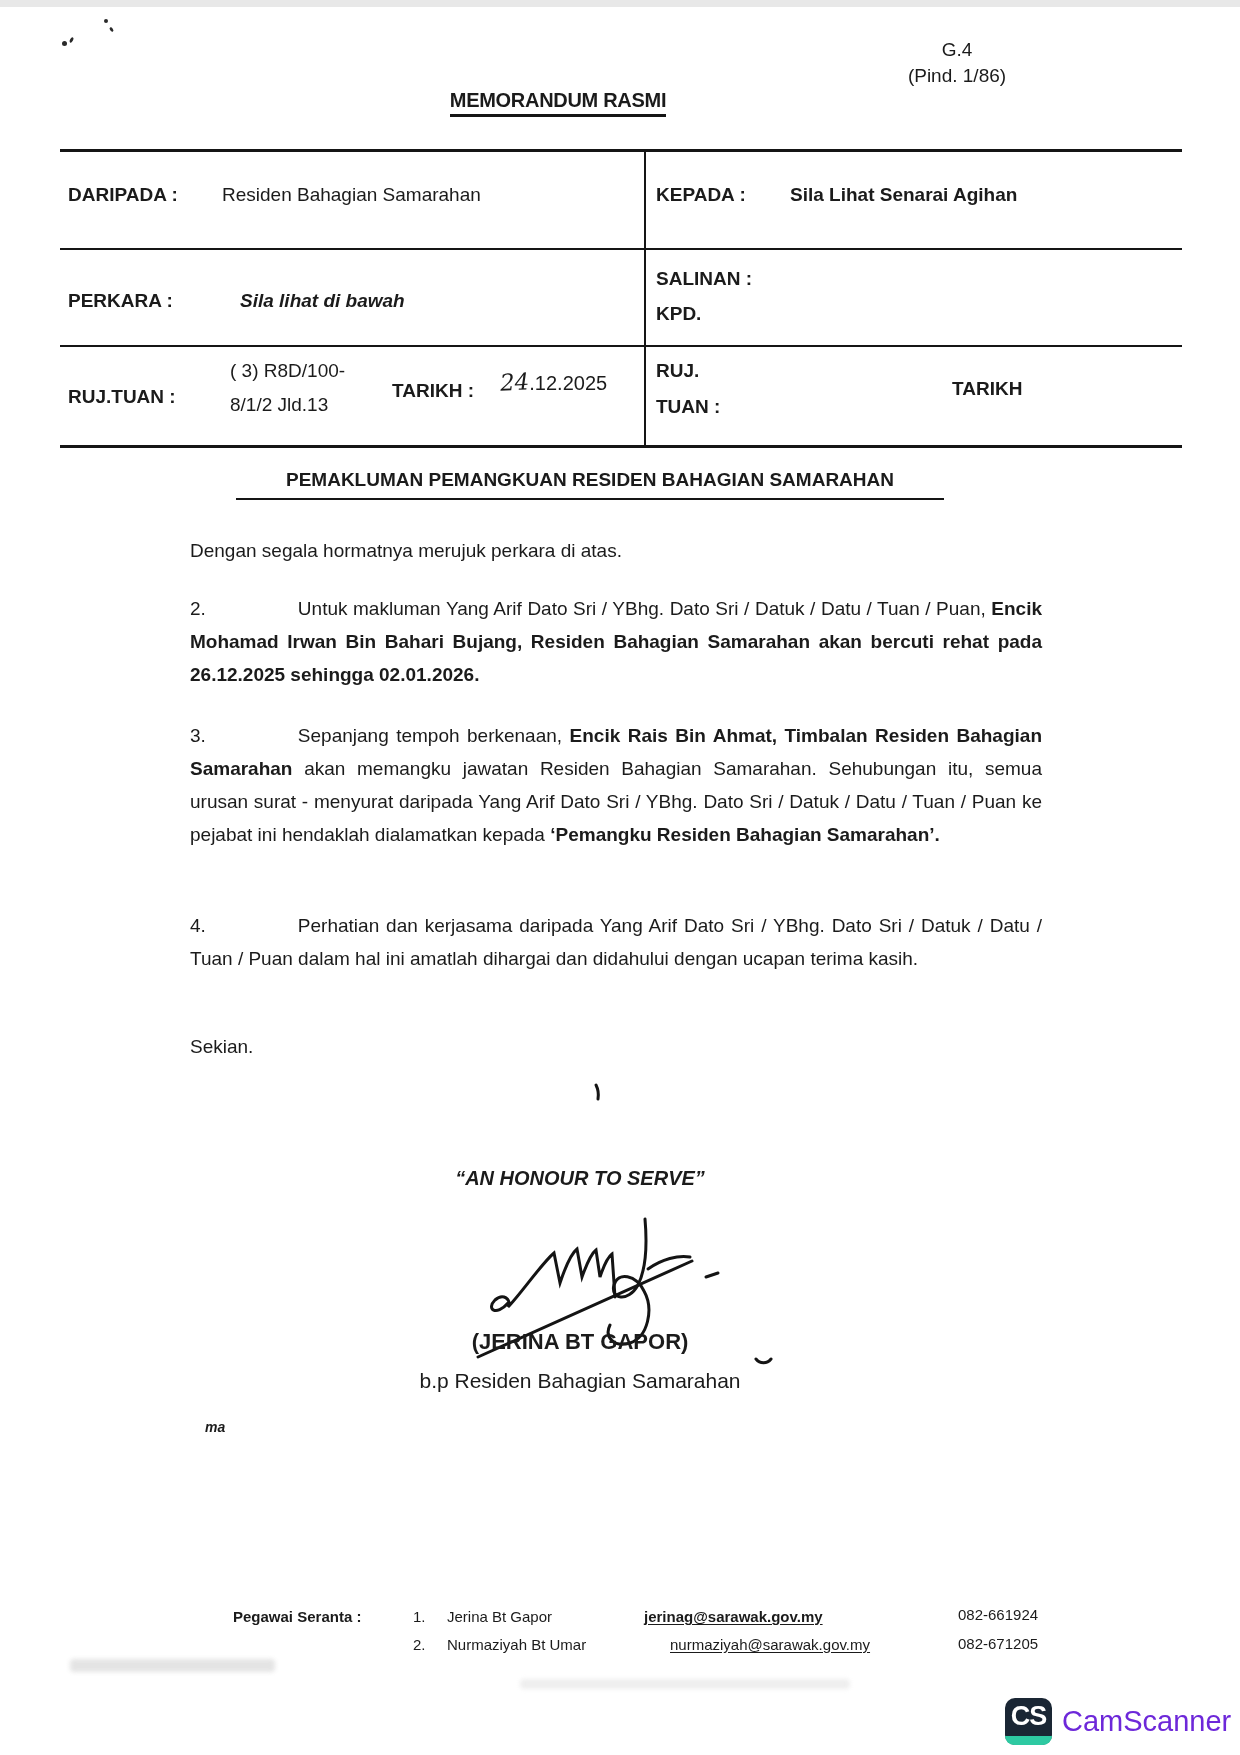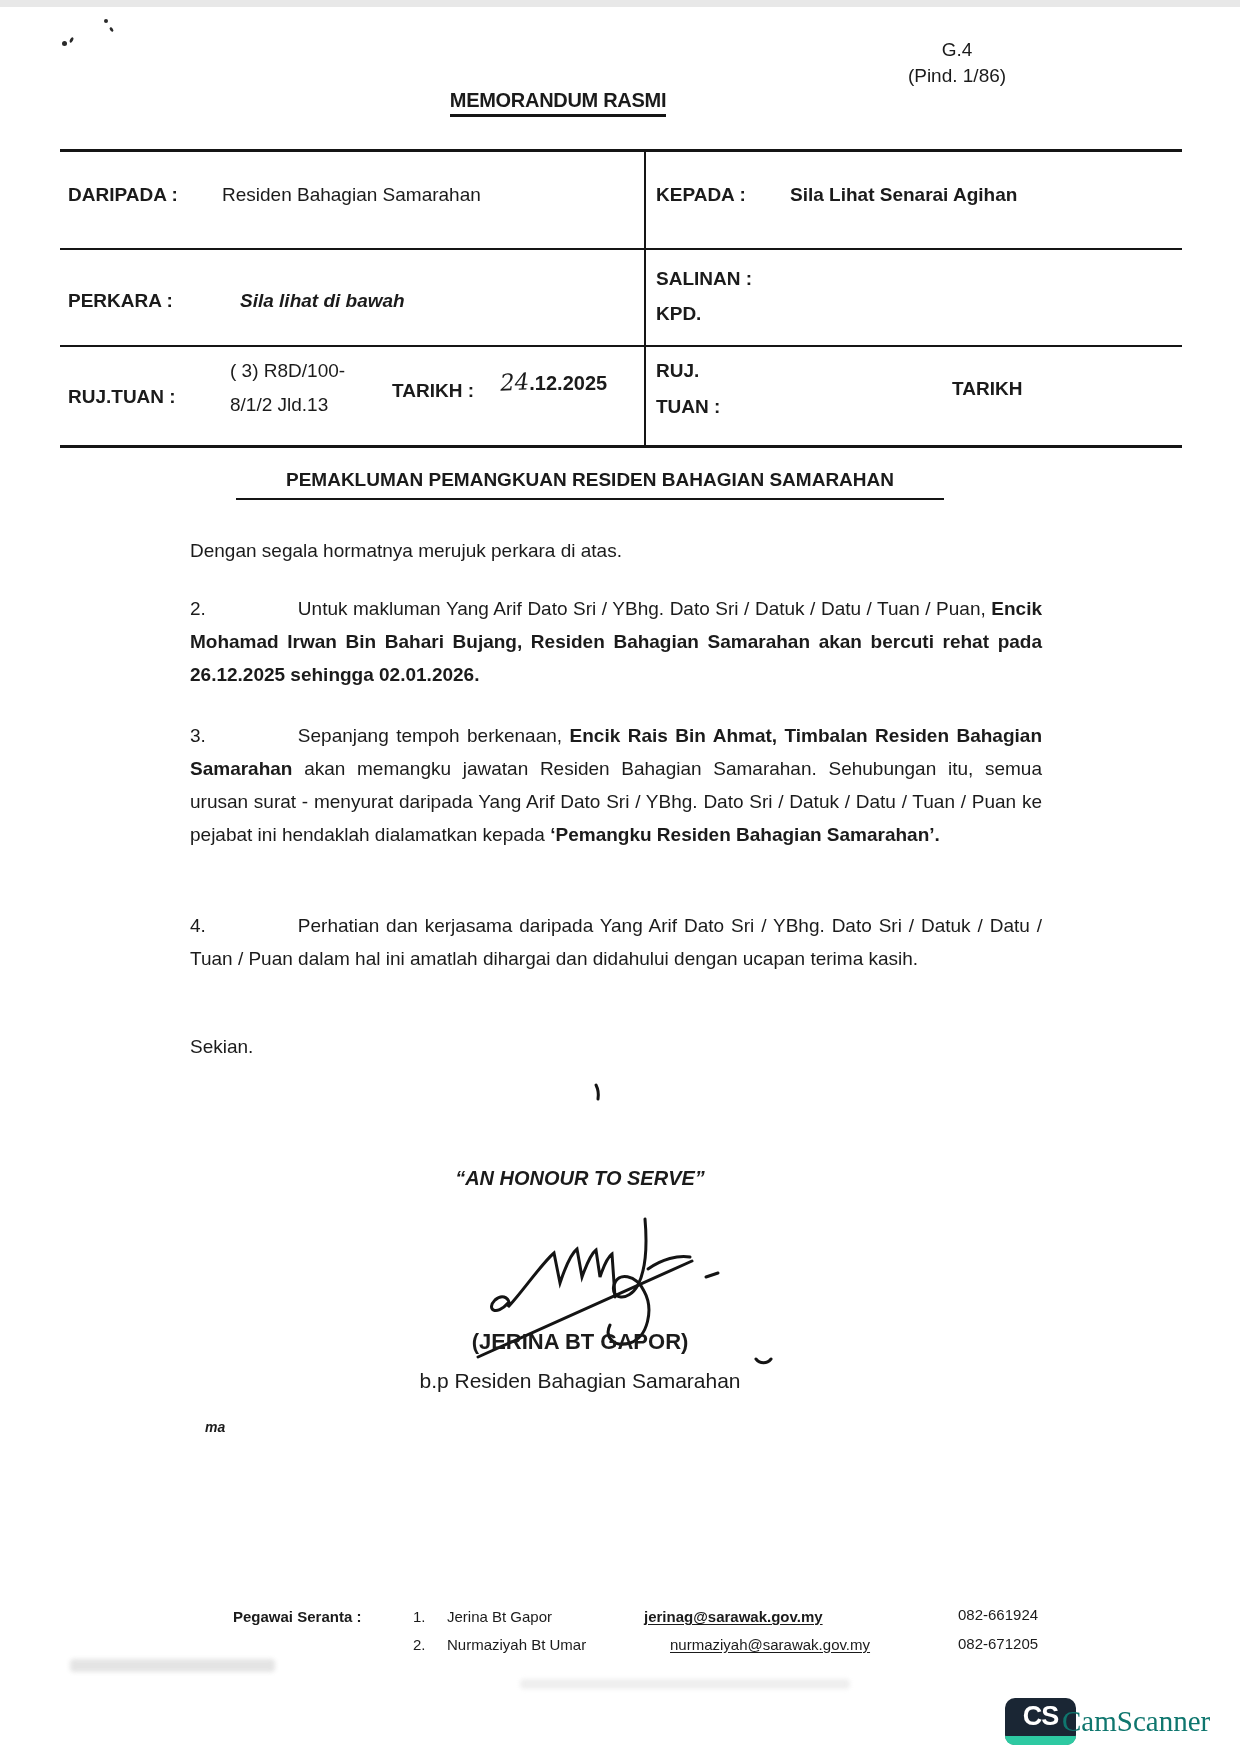--- a/index.html
+++ b/index.html
@@ -25,24 +25,24 @@
   .para{left:190px;width:852px;font-size:19px;line-height:33px;text-align:justify;}
   .num-tab{display:inline-block;width:92px;}
   .subject{left:70px;top:462px;width:1040px;text-align:center;}
   .subject span{display:inline-block;font-weight:bold;font-size:19px;border-bottom:2.5px solid #151515;padding:0 50px 7px 50px;}
   .motto{left:60px;width:1040px;text-align:center;font-weight:bold;font-size:20px;}
   .sigline{left:120px;width:920px;text-align:center;}
   
   .foot{font-size:15px;line-height:20px;}
   .foot u{text-underline-offset:2px;}
   
-  .cs-icon{left:1005px;top:1691px;width:71px;height:47px;background:#1a2634;border-radius:10px;}
+  .cs-icon{left:1005px;top:1691px;width:47px;height:47px;background:#1a2634;border-radius:10px;}
   .cs-icon .cs-txt{position:absolute;left:0;top:3px;width:100%;text-align:center;color:#fff;font-weight:bold;font-size:27px;letter-spacing:-1px;}
   .cs-icon .cs-strip{position:absolute;left:0;bottom:0;width:100%;height:9px;background:#2ec9a2;border-radius:0 0 10px 10px;}
-  .cs-name{left:1062px;top:1698px;font-family:Liberation Serif, serif;font-size:29px;color:#0f766e;}
+  .cs-name{left:1062px;top:1698px;font-family:Liberation Sans, sans-serif;font-size:29px;color:#6d28d9;}
   
   .speck{background:#2a2a2a;border-radius:50%;}
   .smudge{background:#cfcfcf;filter:blur(2px);opacity:.55;border-radius:4px;}
   .hand{font-family:"DejaVu Serif","Liberation Serif",serif;font-style:italic;font-size:23px;display:inline-block;transform:rotate(-3deg);font-weight:500;}
 </style>
 </head>
 <body>
 
 <div class="page">
 
@@ -74,21 +74,21 @@
   <div class="abs t19 b" style="left:68px;top:282px;">PERKARA :</div>
   <div class="abs t19 b i" style="left:240px;top:282px;">Sila lihat di bawah</div>
   <div class="abs t19 b" style="left:656px;top:260px;">SALINAN :</div>
   <div class="abs t19 b" style="left:656px;top:295px;">KPD.</div>
 
   <div class="abs t19 b" style="left:68px;top:378px;">RUJ.TUAN :</div>
   <div class="abs t19" style="left:230px;top:352px;">( 3) R8D/100-</div>
   <div class="abs t19" style="left:230px;top:386px;">8/1/2 Jld.13</div>
   <div class="abs t19 b" style="left:392px;top:372px;">TARIKH :</div>
   <div class="abs" style="left:500px;top:362px;white-space:nowrap;">
-    <span class="hand">24</span><span style="font-size:20px;font-weight:700;">.12.2025</span>
+    <span class="hand">24</span><span style="font-size:20px;font-weight:400;">.12.2025</span>
   </div>
   <div class="abs t19 b" style="left:656px;top:352px;">RUJ.</div>
   <div class="abs t19 b" style="left:656px;top:388px;">TUAN :</div>
   <div class="abs t19 b" style="left:952px;top:370px;">TARIKH</div>
 
   <div class="abs subject">
     <span>PEMAKLUMAN PEMANGKUAN RESIDEN BAHAGIAN SAMARAHAN</span>
   </div>
 
   <div class="abs para" style="top:527px;">Dengan segala hormatnya merujuk perkara di atas.</div>

